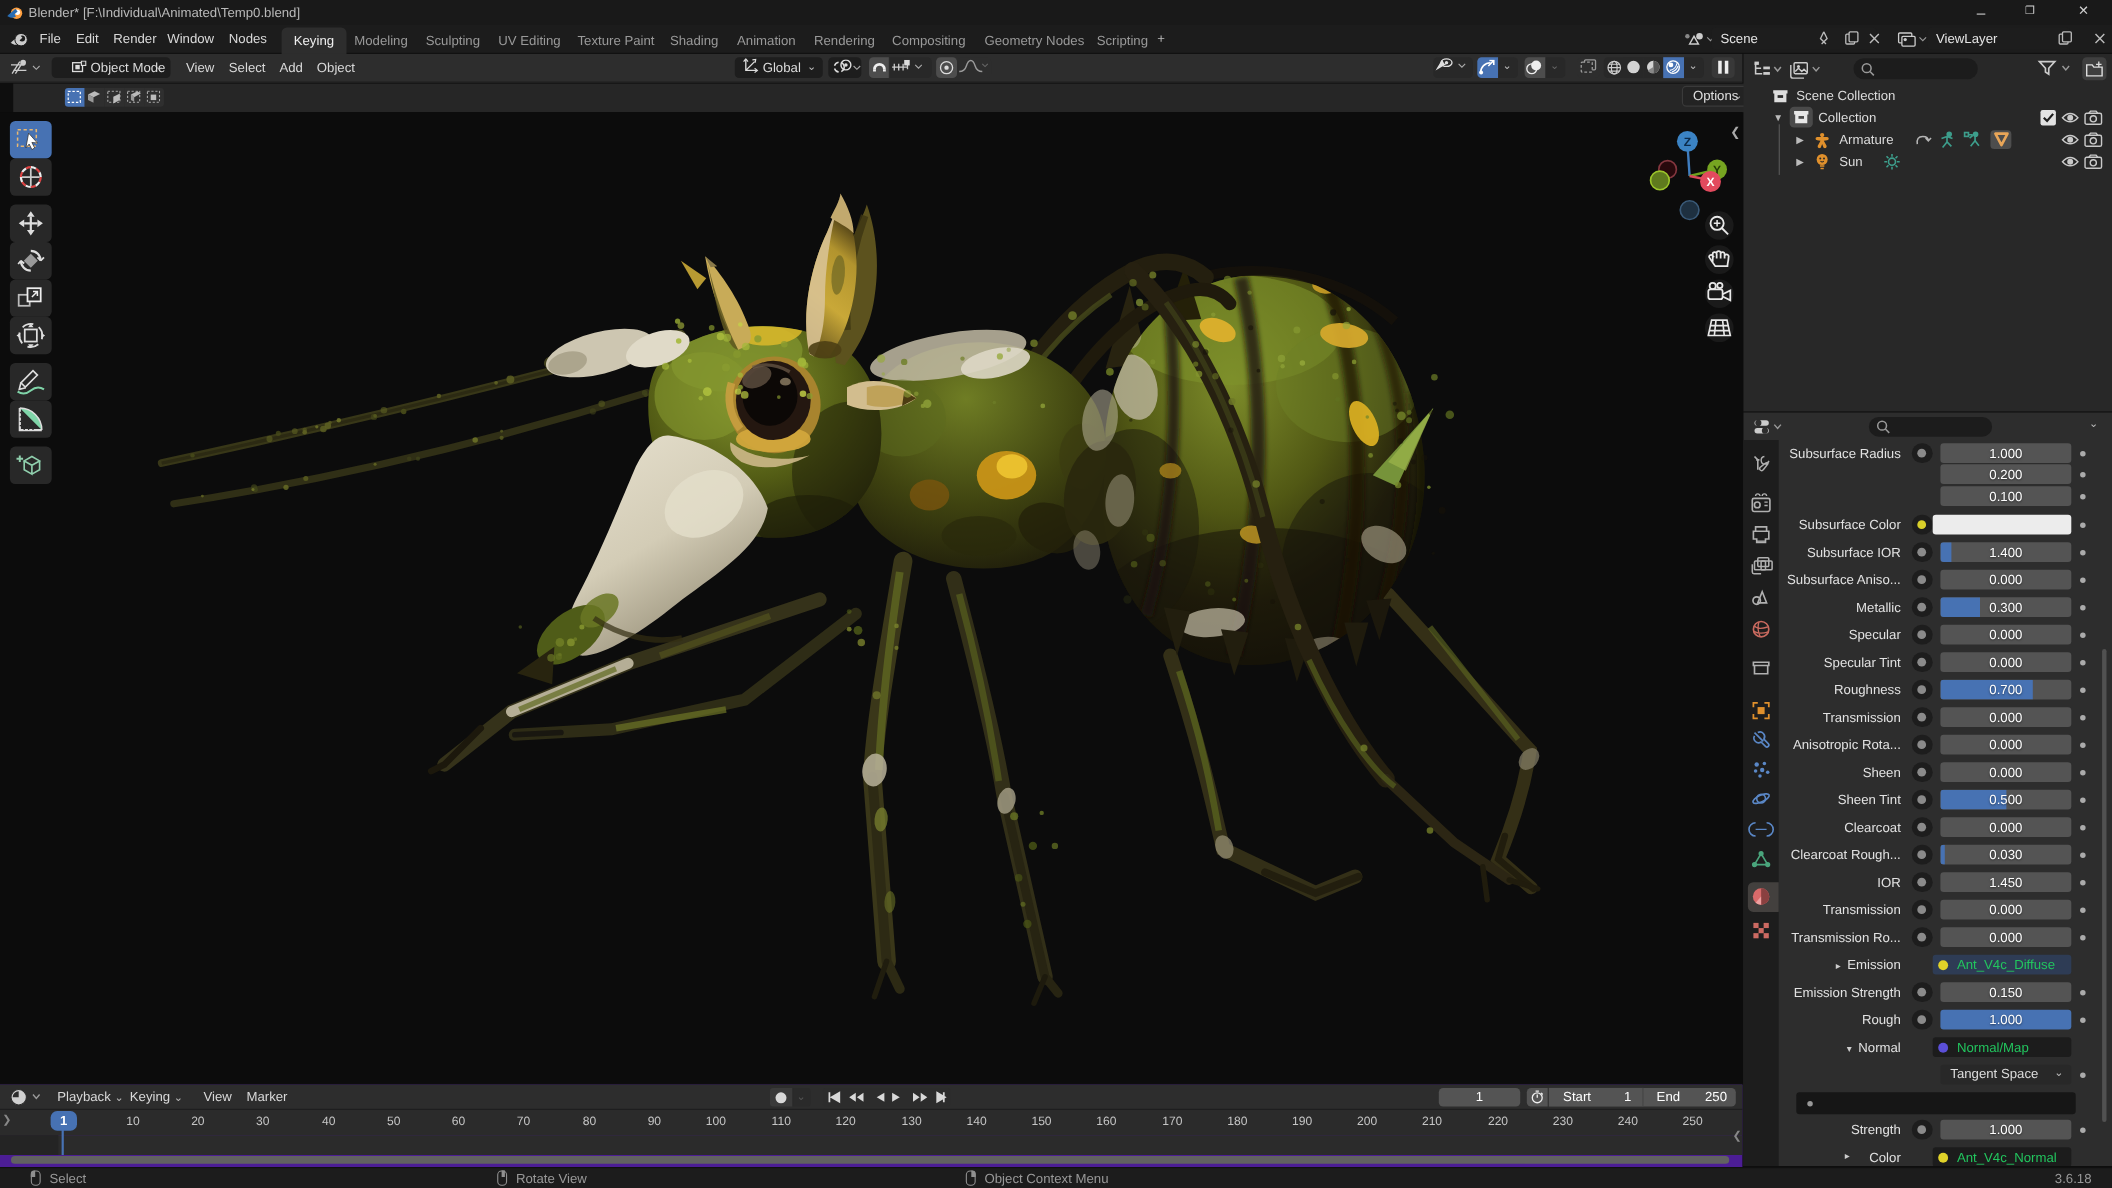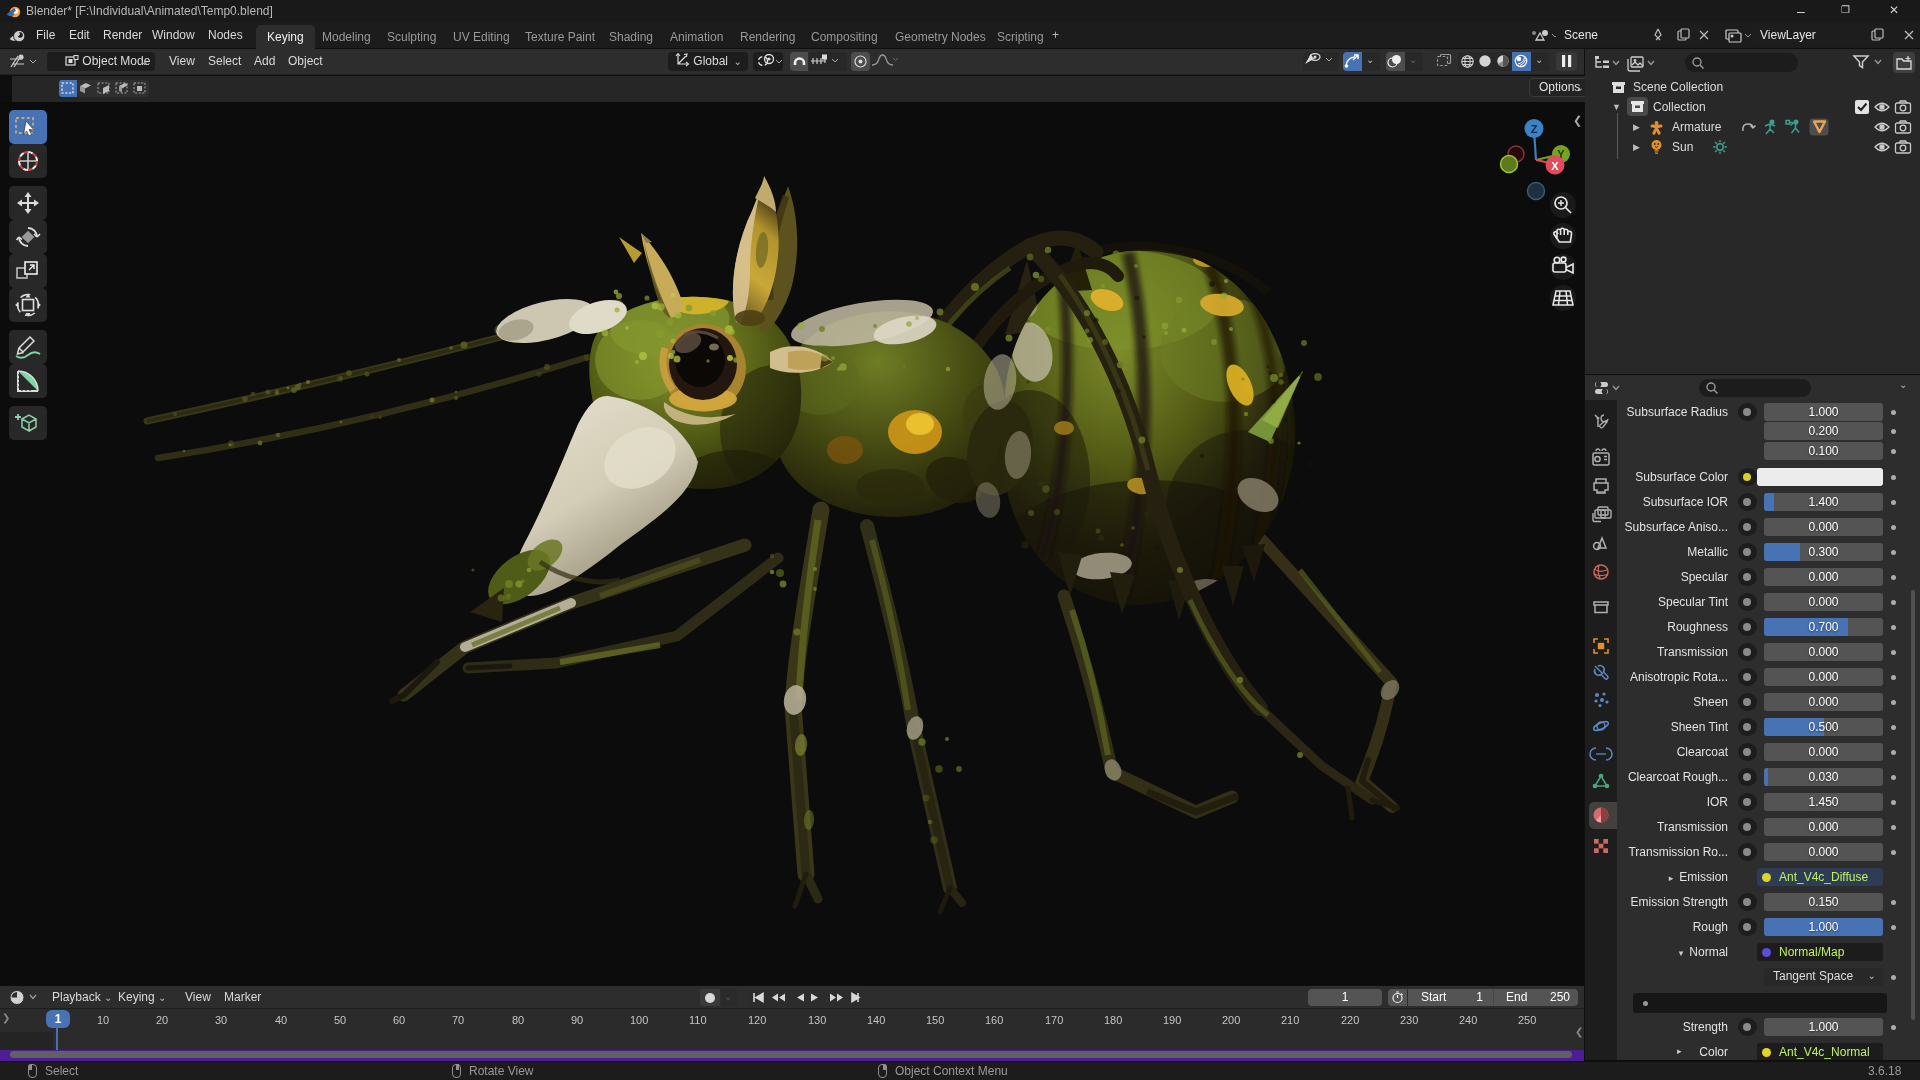--- a/index.html
+++ b/index.html
@@ -15,33 +15,33 @@
 .chev{font-size:10px;color:#bbb;letter-spacing:0}
 .vbtn{position:absolute;top:3px;height:19px;background:#282828;color:#d0d0d0}
 .toolbtn{position:absolute;left:9px;width:38px;height:34px;background:#2b2b2bee;border-radius:5px}
 .toolbtn.active{background:#4772b3}
 #outliner{position:absolute;left:1585px;top:49px;width:335px;height:325px;background:#282828}
 #properties{position:absolute;left:1585px;top:375px;width:335px;height:685px;background:#2d2d2d;overflow:hidden}
 #ptabs{position:absolute;left:1585px;top:400px;width:32px;height:660px;background:#1d1d1d}
 #statusbar{position:absolute;left:0;top:1061px;width:1920px;height:19px;background:#1c1c1c;color:#999;border-top:1px solid #101010}
 #timeline{position:absolute;left:0;top:986px;width:1584px;height:75px;background:#4c1d95}
 #thead{position:absolute;left:0;top:0;width:1584px;height:23px;background:#2d2d2d;border-bottom:1px solid #1d1d1d}
-.tnum{position:absolute;top:5px;width:30px;text-align:left;color:#c5c5c5;font-size:11px}
+.tnum{position:absolute;top:5px;width:30px;text-align:right;color:#c5c5c5;font-size:11px}
 .ttick{position:absolute;top:44px;height:17px;width:2px;background:#1e1e1e}
 .plabel{position:absolute;left:0;width:143px;text-align:right;height:18px;line-height:18px;color:#e2e2e2}
 .ptog{position:absolute;left:153px;width:19px;height:18px;background:#1d1d1d;border-radius:9px}
 .ptog:after{content:"";position:absolute;left:5px;top:5px;width:8px;height:8px;border-radius:4px;background:#8a8a8a}
 .ptog.yel:after{background:#d8cf2a}
 .pslider{position:absolute;left:179px;width:119px;height:18px;background:#545454;border-radius:3px;overflow:hidden;text-align:center;line-height:18px;color:#fff}
 .pslider span{position:relative;text-shadow:0 1px 2px #0008}
 .pslider.style2{background:#4772b3}
 .pfill{position:absolute;left:0;top:0;height:18px;background:#4772b3}
 .pdot{position:absolute;left:306px;width:5px;height:5px;border-radius:3px;background:#ababab}
 .pswatch{position:absolute;left:172px;width:126px;height:18px;background:#ececec;border-radius:3px}
-.pfield{position:absolute;left:172px;width:126px;height:18px;border-radius:3px;color:#bef264;line-height:18px;padding-left:22px}
+.pfield{position:absolute;left:172px;width:126px;height:18px;border-radius:3px;color:#22c55e;line-height:18px;padding-left:22px}
 .fdot{position:absolute;left:5px;top:5px;width:9px;height:9px;border-radius:5px}
 .pdrop{position:absolute;left:179px;width:119px;height:18px;background:#282828;border-radius:3px;color:#ddd;line-height:17px;padding-left:9px}
 .pdark{position:absolute;left:48px;width:254px;height:20px;background:#161616;border-radius:3px}
 .pdark span{position:absolute;left:10px;top:8px;width:5px;height:5px;border-radius:3px;background:#999}
 .parr{color:#ccc;font-size:9px;margin-right:6px}
 .orow{position:absolute;left:0;width:335px;height:20px;line-height:20px;color:#dcdcdc}
 .mouseico{display:inline-block;width:9px;height:14px;border:1.5px solid #909090;border-radius:4px;position:relative;vertical-align:-3px;margin-right:8px}
 svg text{font-family:"Liberation Sans",sans-serif}
 </style></head><body>
 

